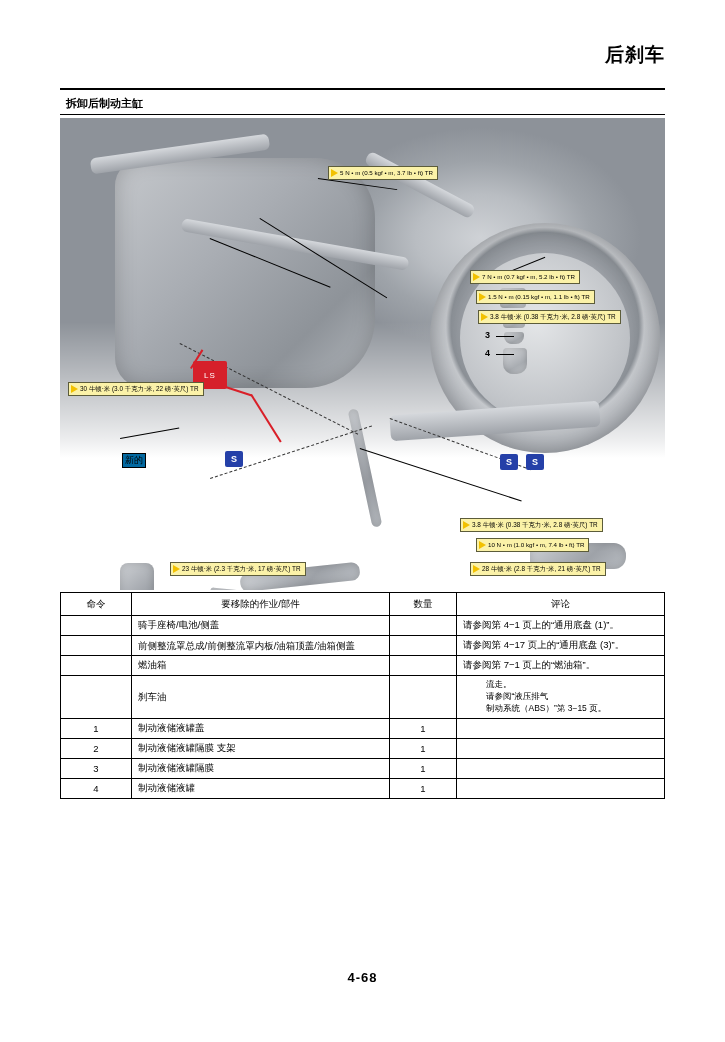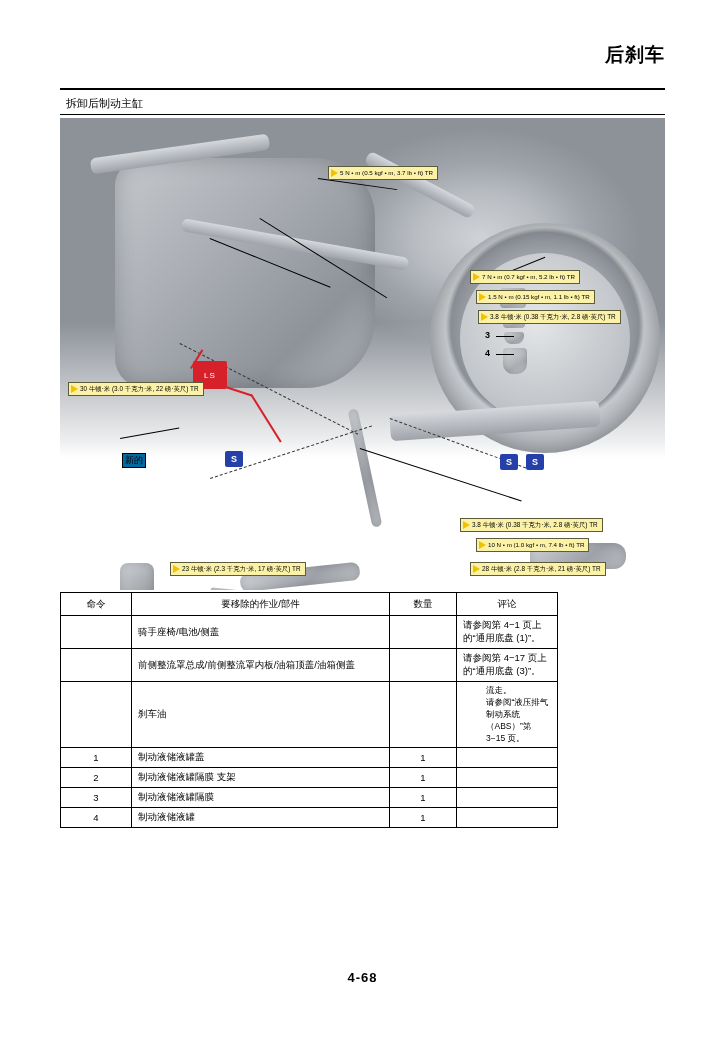--- a/index.html
+++ b/index.html
@@ -36,21 +36,21 @@
     right: 60px;
     top: 88px;
     height: 2px;
     background: #000;
   }
   .section-title {
     position: absolute;
     left: 66px;
     top: 96px;
     font-size: 11px;
-    font-weight: normal;
+    font-weight: bold;
   }
   .section-rule {
     position: absolute;
     left: 60px;
     right: 60px;
     top: 114px;
     height: 1px;
     background: #000;
   }
 
@@ -213,21 +213,21 @@
     justify-content: center;
     border-radius: 2px;
     letter-spacing: 1px;
   }
 
   
   table.parts {
     position: absolute;
     left: 60px;
     top: 592px;
-    width: 498px;
+    width: 605px;
     border-collapse: collapse;
     font-size: 9.5px;
   }
   table.parts th, table.parts td {
     border: 1px solid #000;
     padding: 3px 6px;
     vertical-align: middle;
   }
   table.parts th {
     text-align: center;
@@ -347,20 +347,26 @@
         <td class="col-rem">请参阅第 4−1 页上的“通用底盘 (1)”。</td>
       </tr>
       <tr>
         <td class="col-order"></td>
         <td class="col-job cell-multiline">前侧整流罩总成/前侧整流罩内板/油箱顶盖/油箱侧盖</td>
         <td class="col-qty"></td>
         <td class="col-rem">请参阅第 4−17 页上的“通用底盘 (3)”。</td>
       </tr>
       <tr>
         <td class="col-order"></td>
+        <td class="col-job">燃油箱</td>
+        <td class="col-qty"></td>
+        <td class="col-rem">请参阅第 7−1 页上的“燃油箱”。</td>
+      </tr>
+      <tr>
+        <td class="col-order"></td>
         <td class="col-job">刹车油</td>
         <td class="col-qty"></td>
         <td class="col-rem cell-multiline" style="white-space:pre-line;font-size:8.5px;padding-left:29px;">流走。
 请参阅“液压排气
 制动系统（ABS）”第 3−15 页。</td>
       </tr>
       <tr>
         <td class="col-order">1</td>
         <td class="col-job">制动液储液罐盖</td>
         <td class="col-qty">1</td>

